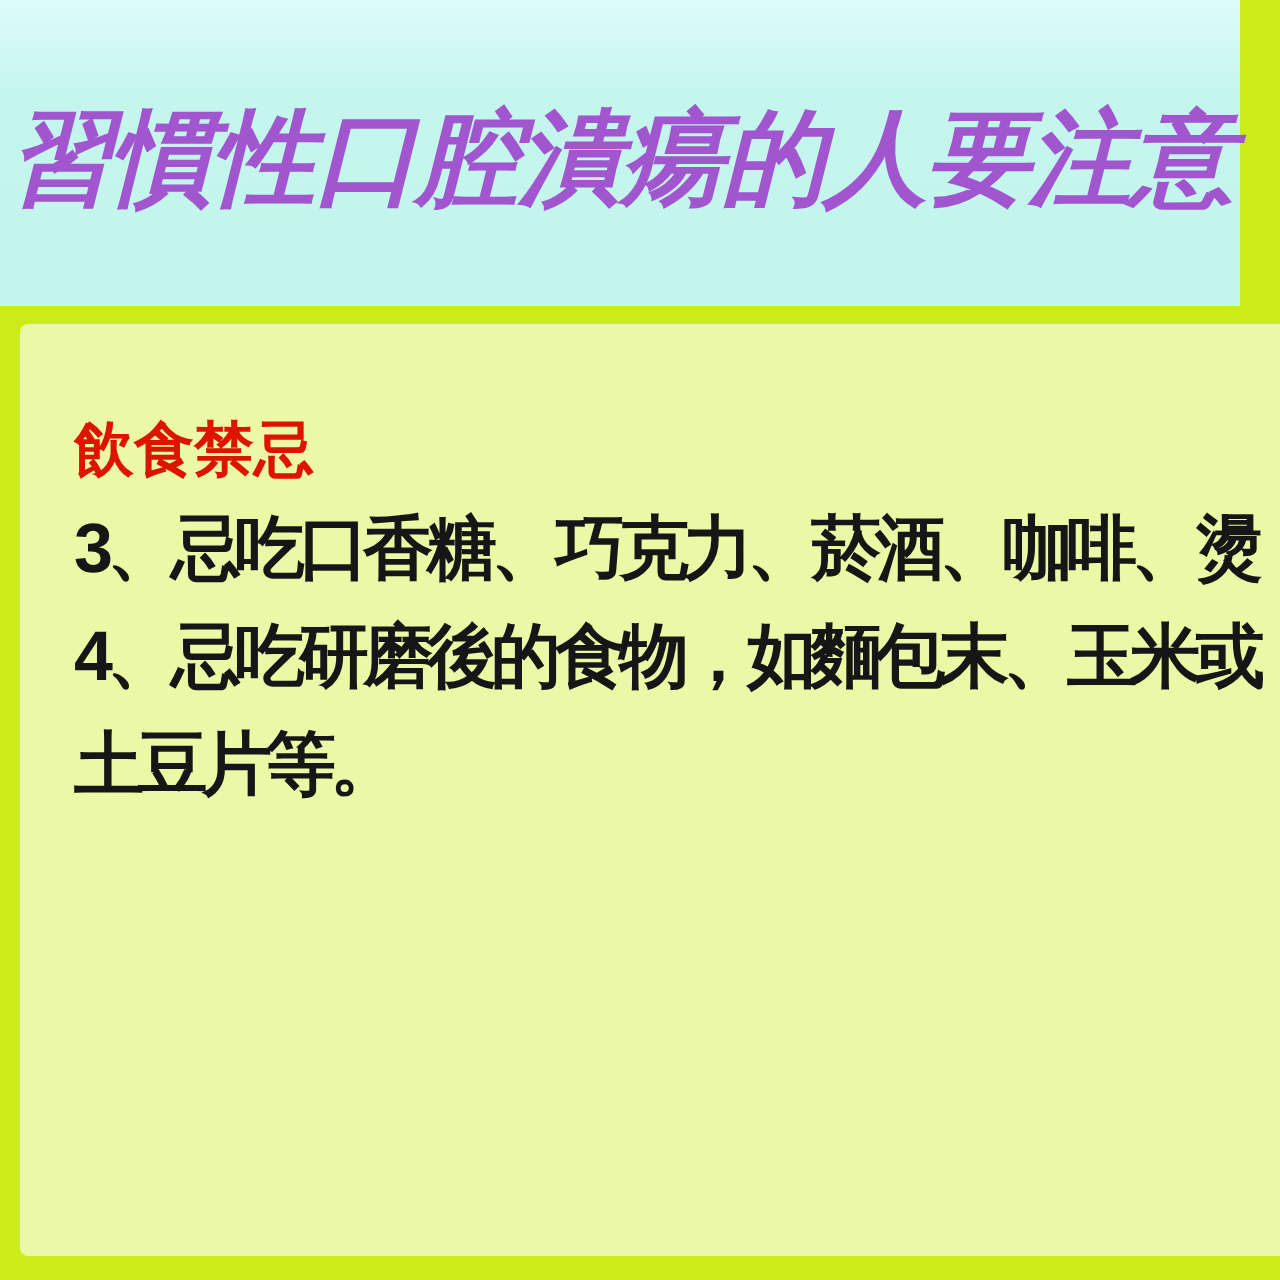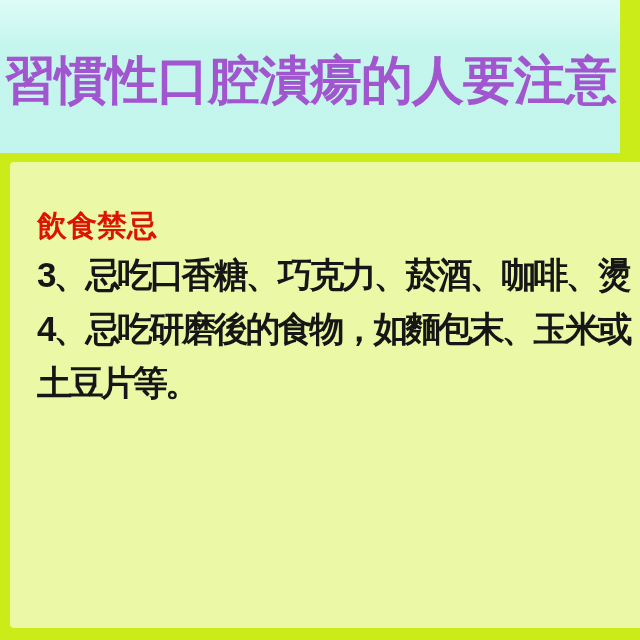--- a/index.html
+++ b/index.html
@@ -17,20 +17,21 @@
   .header {
     position: absolute;
     left: 0;
     top: 0;
     width: 620px;
     height: 153px;
     background: linear-gradient(180deg, #defcf7 0%, #c5f6ed 30%, #c2f5ec 100%);
     display: flex;
     align-items: center;
     justify-content: center;
+    font-style: italic;
   }
   .title {
     margin: 0;
     padding-top: 6px;
     font-size: 52px;
     line-height: 1;
     font-weight: bold;
     letter-spacing: -1px;
     white-space: nowrap;
     color: #a156cf;

